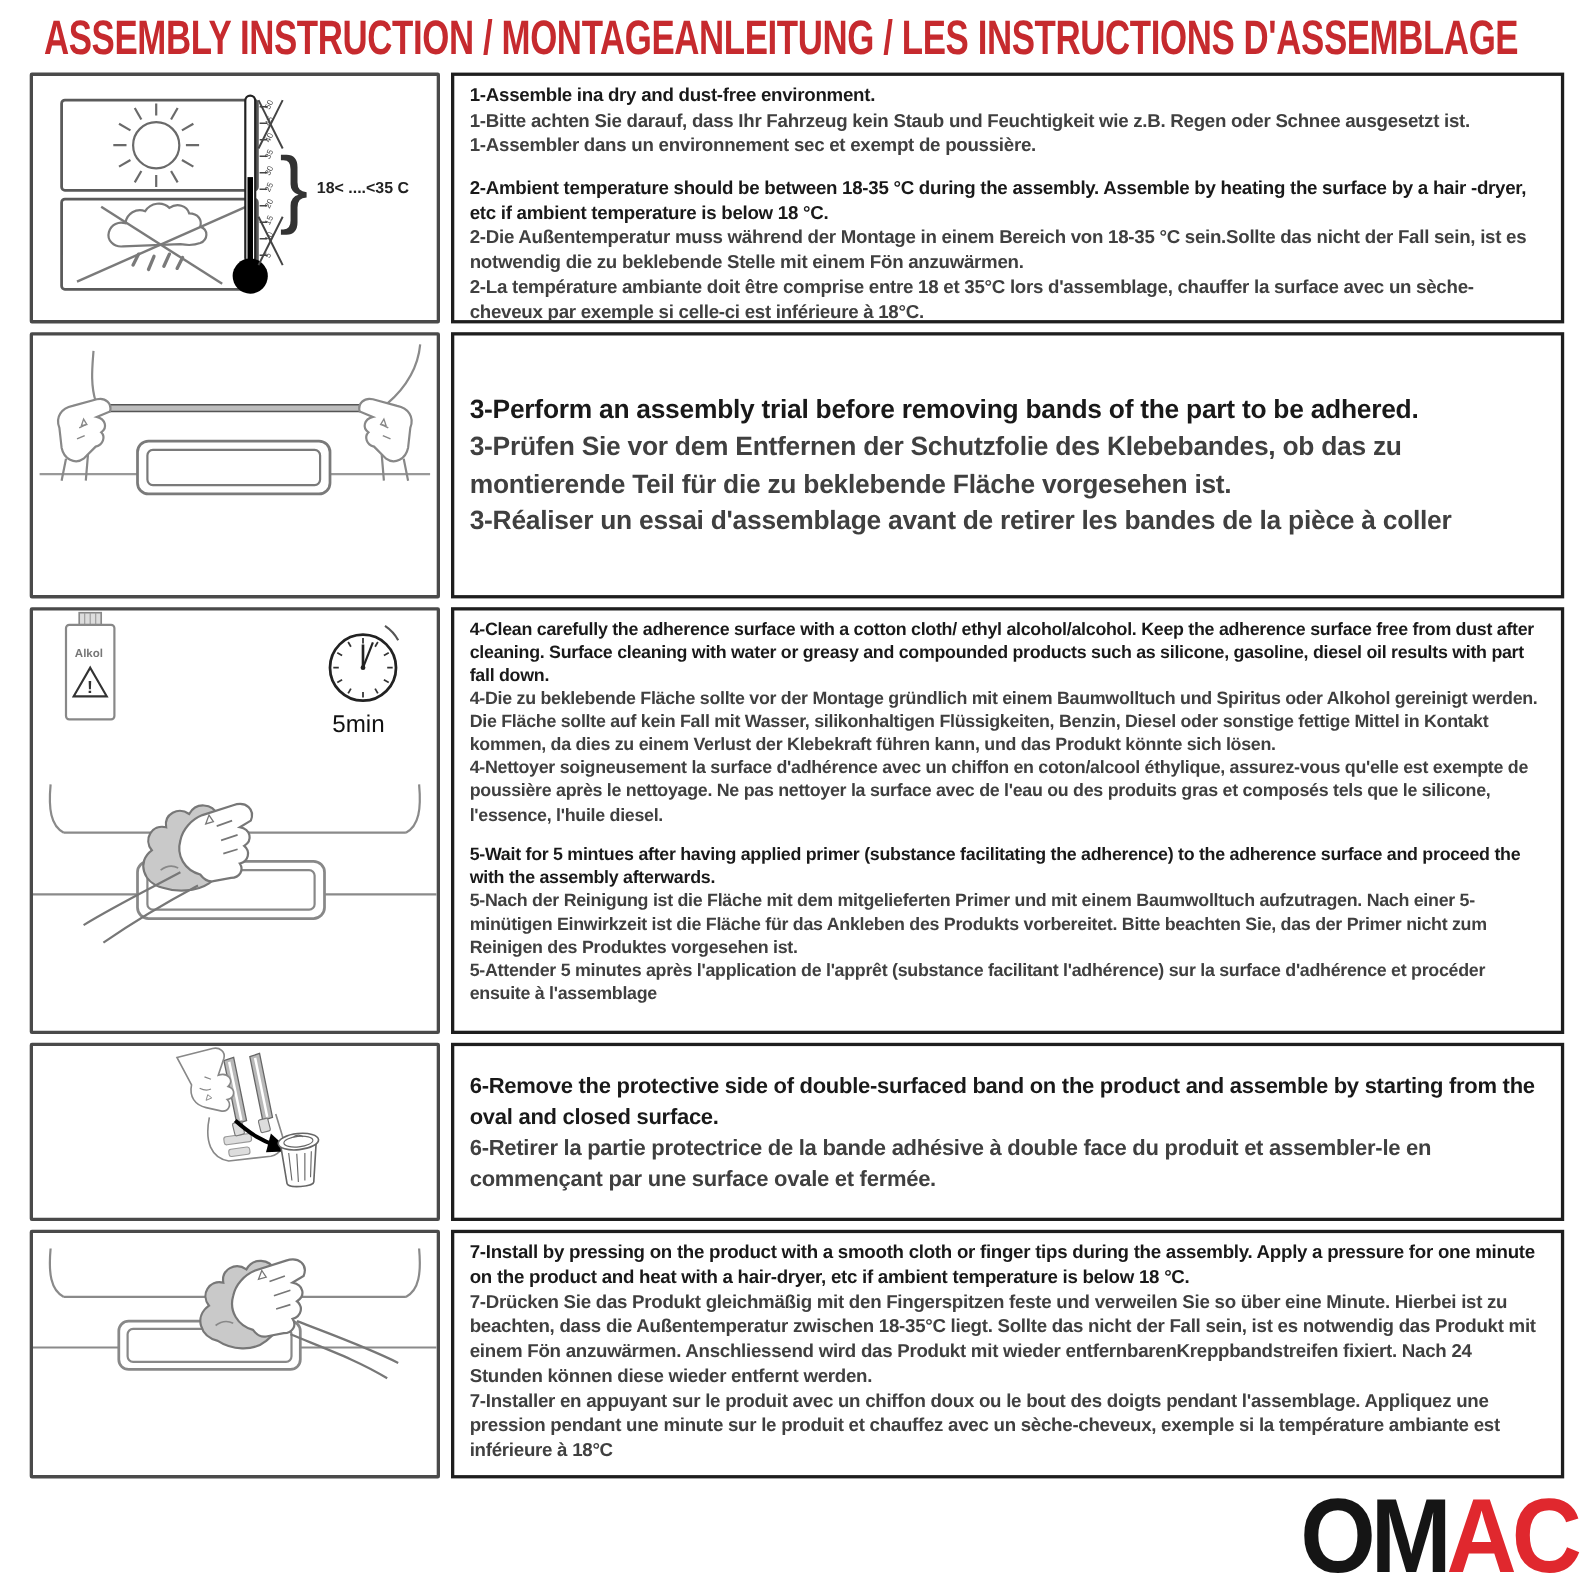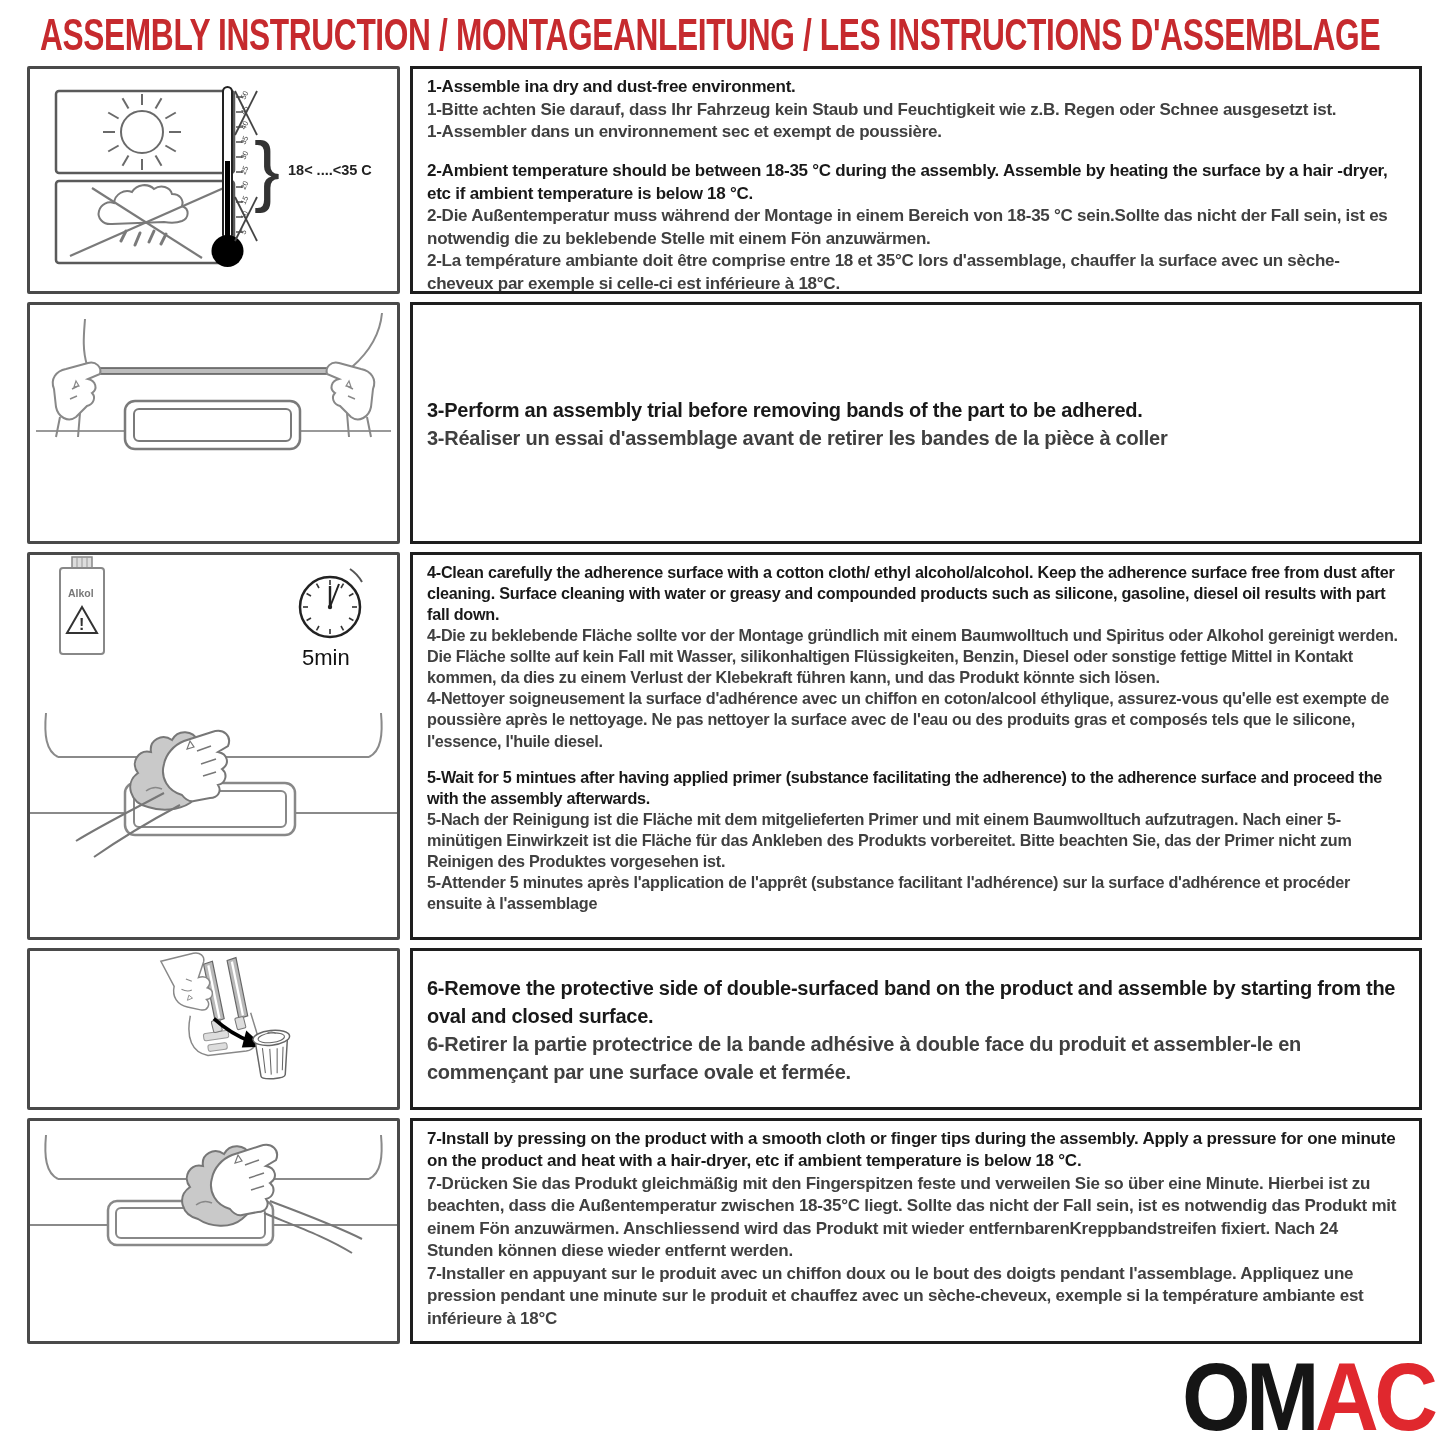--- a/index.html
+++ b/index.html
@@ -9,21 +9,21 @@
     font-size:44px;font-weight:bold;letter-spacing:-0.5px;color:#c62a2e;line-height:50px;}
   .rows{margin:0 23px 0 27px;}
   .row{display:flex;gap:10px;margin-bottom:8px;}
   .illus{width:373px;flex:none;border:3px solid #4a4a4a;border-radius:2px;background:#fff;box-sizing:border-box;}
   .illus svg{display:block;width:100%;height:100%;}
   .tbox{flex:1;border:3px solid #1e1e1e;background:#fff;box-sizing:border-box;
     padding:7px 14px 6px 14px;overflow:hidden;letter-spacing:-0.25px;}
   .v-center{display:flex;flex-direction:column;justify-content:center;}
   .r1{height:228px;} .r2{height:242px;} .r3{height:388px;} .r4{height:162px;} .r5{height:226px;}
   .r1 .tbox{font-size:17px;line-height:1.33;}
-  .r2 .tbox{font-size:20px;line-height:1.4;}
+  .r2 .tbox{font-size:24px;line-height:1.4;}
   .r3 .tbox{font-size:16.2px;line-height:1.3;}
   .r4 .tbox{font-size:20px;line-height:1.4;}
   .r5 .tbox{font-size:17px;line-height:1.32;}
   .para{margin:0;color:#404040;font-weight:bold;}
   .para.bold{font-weight:bold;color:#191919;}
   .para.gap{margin-top:0.95em;}
   .logo{position:absolute;right:10px;bottom:4px;background:#fff;padding:0 2px 0 16px;
     font-weight:bold;font-size:96px;line-height:0.92;letter-spacing:-5px;z-index:5;
     transform:scaleX(0.92);transform-origin:100% 50%;}
   .logo .lb{color:#151515;} .logo .lr{color:#e0282e;}
@@ -144,20 +144,21 @@
         <g fill="#fff" stroke="#888" stroke-width="2">
           <path d="M343,84 C347,74 341,66 331,64 L309,58 C301,56 295,62 297,69 L309,74 C301,76 299,84 305,88 C301,92 303,99 310,101 L321,112 C329,118 339,112 341,102 Z"></path>
           <path d="M337,112 L341,132 M317,108 L319,132" fill="none"></path>
           <path d="M323,84 l-6,-3 M325,94 l-7,-3" fill="none" stroke-width="1.4"></path>
           <path d="M319,76 l-3,5 l5,1 Z" fill="none" stroke-width="1.2"></path>
         </g>
       </svg>
     </div>
     <div class="tbox v-center">
         <p class="para bold">3-Perform an assembly trial before removing bands of the part to be adhered.</p>
+        <p class="para">3-Prüfen Sie vor dem Entfernen der Schutzfolie des Klebebandes, ob das zu montierende Teil für die zu beklebende Fläche vorgesehen ist.</p>
         <p class="para">3-Réaliser un essai d'assemblage avant de retirer les bandes de la pièce à coller</p>
       </div>
   </section>
 
   <section class="row r3">
     <div class="illus">
       <svg viewBox="0 0 367 382">
         <g>
           <rect x="42" y="2" width="20" height="11" fill="#ddd" stroke="#888" stroke-width="1.5"></rect>
           <line x1="47" y1="2" x2="47" y2="13" stroke="#999" stroke-width="1"></line>

